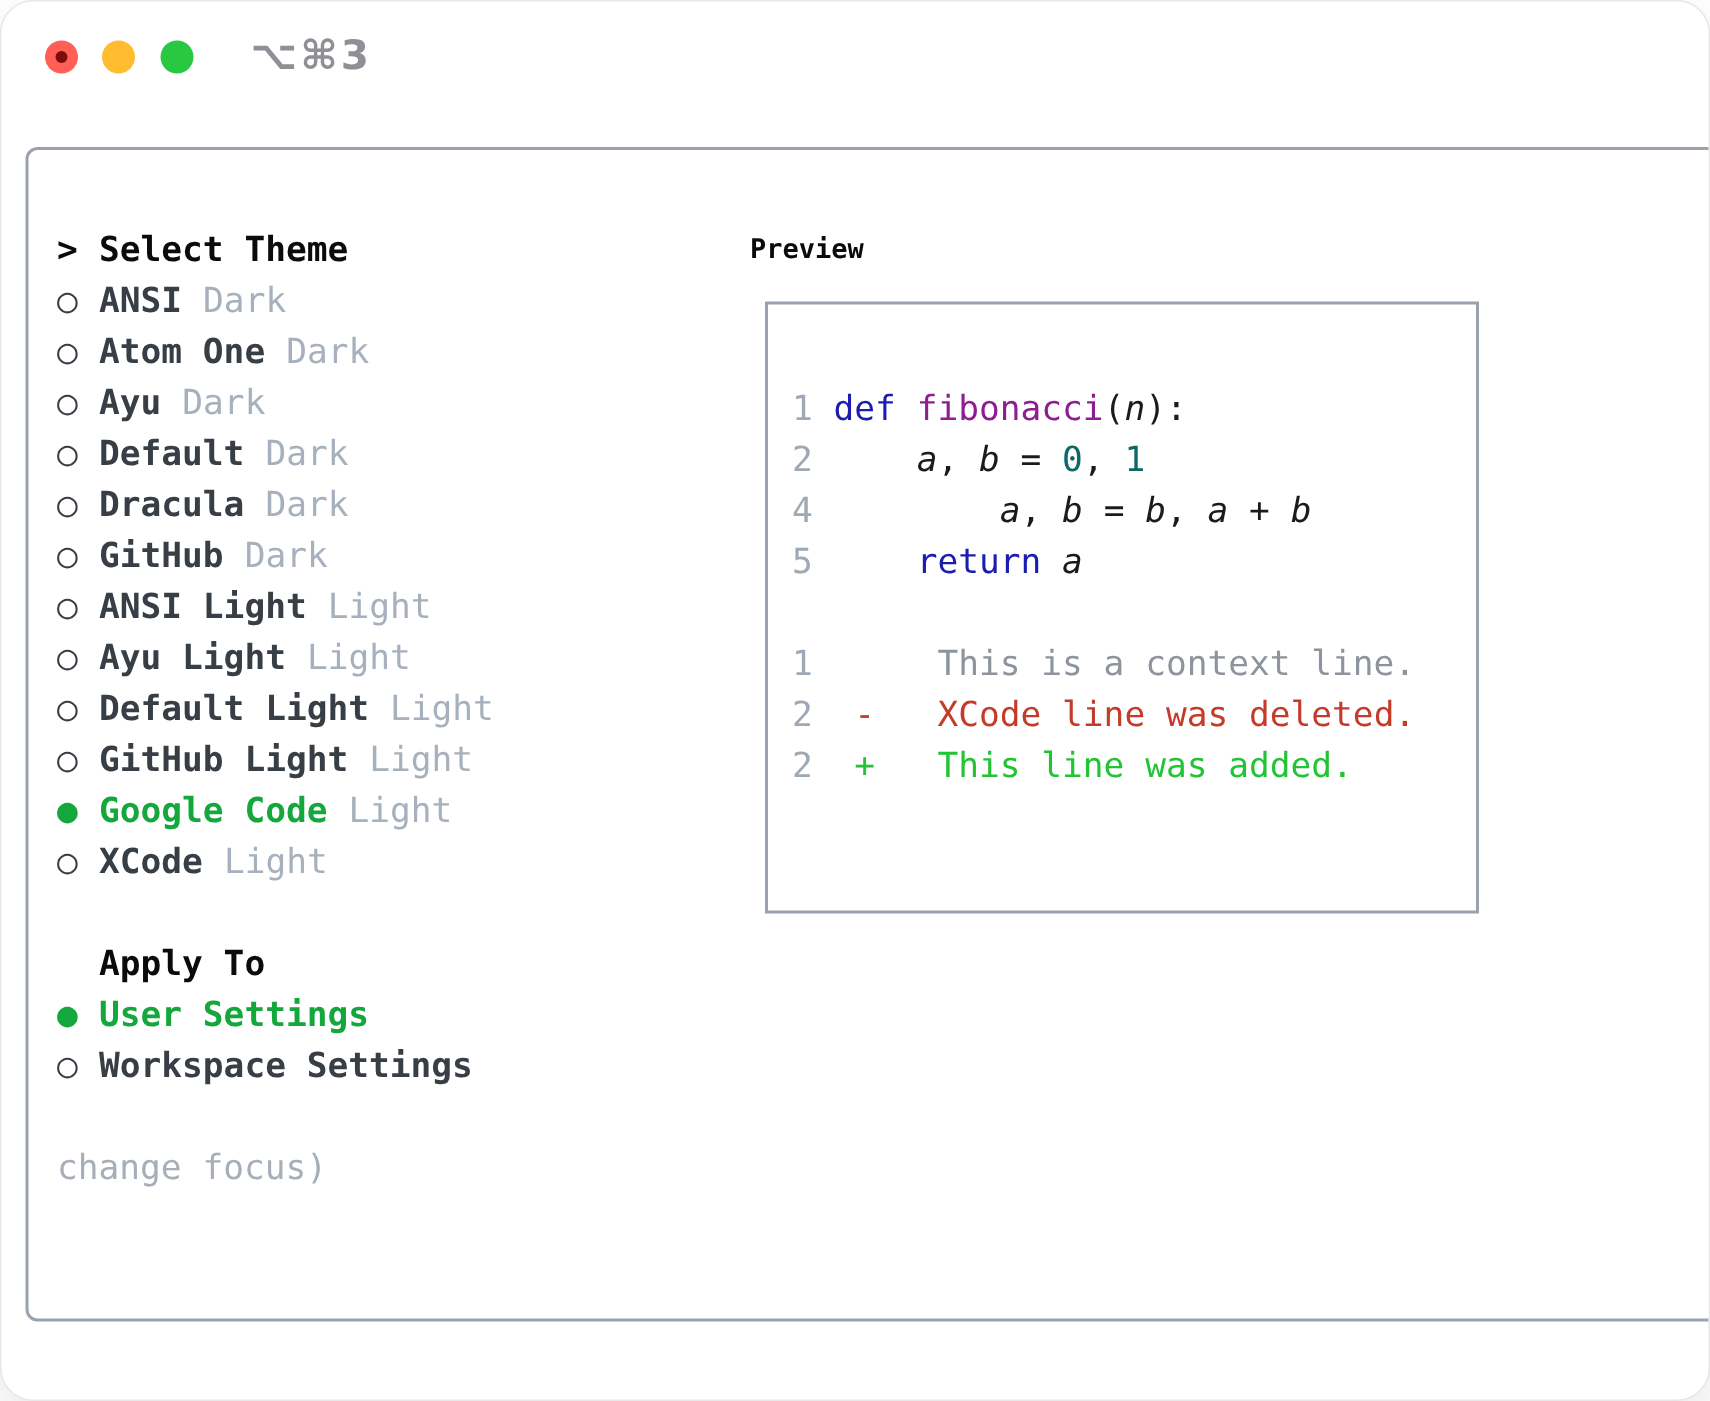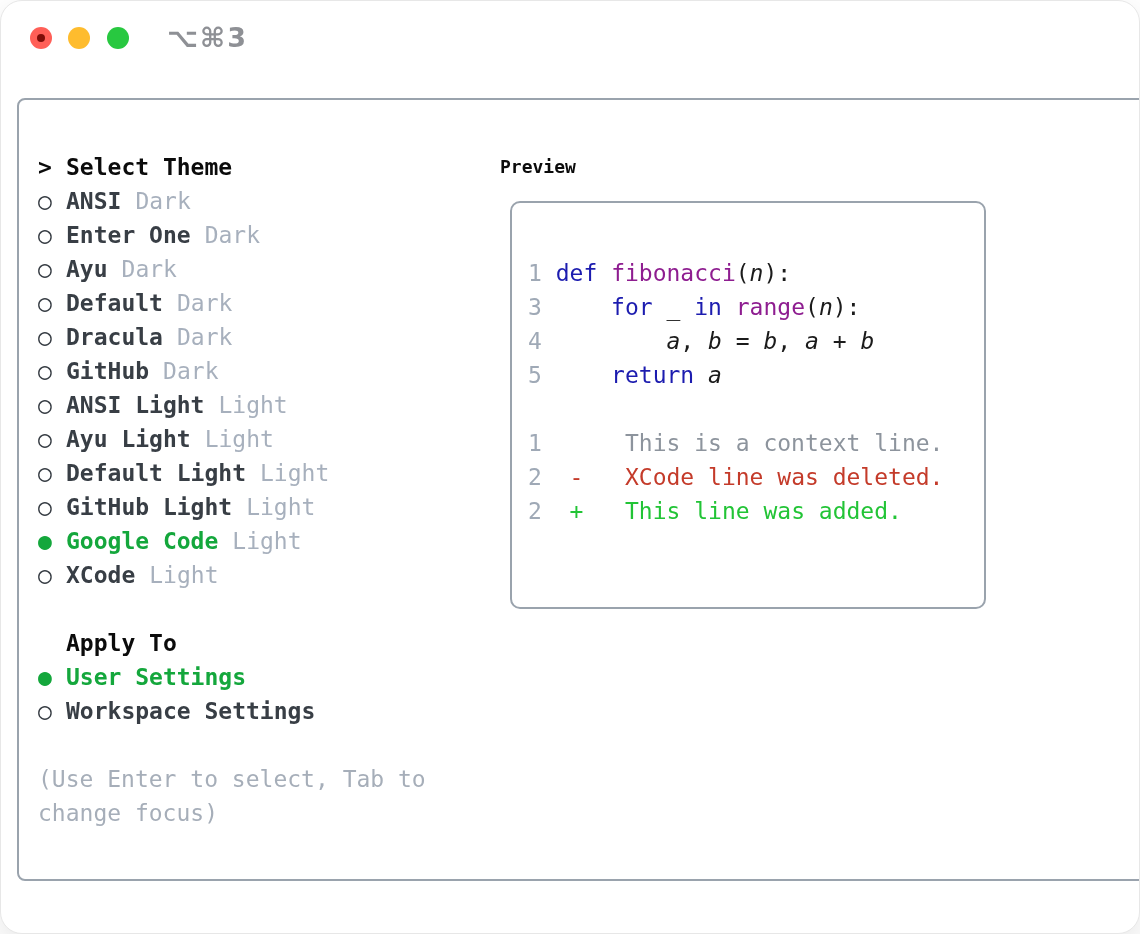--- a/index.html
+++ b/index.html
@@ -49,21 +49,21 @@
   .row.apply-header .name { color:var(--header-text);margin-top:16px; }
   .hint { color:var(--hint-text); }
 
   
   .preview-label {
     position:absolute; left:481px; top:50px; height:34px; line-height:34px;
     font-size:18px; font-weight:700; color:var(--header-text);
   }
   .preview-box {
     position:absolute; left:491px; top:101px; width:476px; height:408px;
-    border:2px solid var(--panel-border); border-radius:10px; background:#fff;
+    border:2px solid var(--panel-border); border-radius:0; background:#fff;
   }
   .code { position:absolute; left:16px; top:53px; font-size:23px; }
   .cl { height:34px; line-height:34px; white-space:pre; }
   .tok-ln  { color:var(--line-number); }
   .tok-pl  { color:var(--plain-code); }
   .tok-kw  { color:var(--keyword); }
   .tok-fn  { color:var(--function-name); }
   .tok-num { color:var(--number-literal); }
   .tok-var { color:var(--plain-code); font-style:italic; }
   .tok-ctx { color:var(--diff-context);margin-top:29px; }
@@ -78,45 +78,44 @@
     <div class="light light-red"></div>
     <div class="light light-yellow"></div>
     <div class="light light-green"></div>
     <div class="win-title">⌥⌘3</div>
   </div>
 
   <div class="panel">
     <div class="tui-list" id="tui-list">
         <div class="row header"><span class="marker">&gt;</span><span class="name">Select Theme</span></div>
         <div class="row"><span class="marker">○</span><span class="name">ANSI</span><span class="variant">Dark</span></div>
-        <div class="row"><span class="marker">○</span><span class="name">Enter One</span><span class="variant">Dark</span></div>
+        <div class="row"><span class="marker">○</span><span class="name">Atom One</span><span class="variant">Dark</span></div>
         <div class="row"><span class="marker">○</span><span class="name">Ayu</span><span class="variant">Dark</span></div>
         <div class="row"><span class="marker">○</span><span class="name">Default</span><span class="variant">Dark</span></div>
         <div class="row"><span class="marker">○</span><span class="name">Dracula</span><span class="variant">Dark</span></div>
         <div class="row"><span class="marker">○</span><span class="name">GitHub</span><span class="variant">Dark</span></div>
         <div class="row"><span class="marker">○</span><span class="name">ANSI Light</span><span class="variant">Light</span></div>
         <div class="row"><span class="marker">○</span><span class="name">Ayu Light</span><span class="variant">Light</span></div>
         <div class="row"><span class="marker">○</span><span class="name">Default Light</span><span class="variant">Light</span></div>
         <div class="row"><span class="marker">○</span><span class="name">GitHub Light</span><span class="variant">Light</span></div>
         <div class="row selected"><span class="marker sel">●</span><span class="name">Google Code</span><span class="variant">Light</span></div>
         <div class="row"><span class="marker">○</span><span class="name">XCode</span><span class="variant">Light</span></div>
         <div class="row"></div>
         <div class="row apply-header"><span class="marker"> </span><span class="name">Apply To</span></div>
         <div class="row selected"><span class="marker sel">●</span><span class="name">User Settings</span></div>
         <div class="row"><span class="marker">○</span><span class="name">Workspace Settings</span></div>
         <div class="row"></div>
-        <div class="row hint">(Use Enter to select, Tab to</div>
         <div class="row hint">change focus)</div>
       </div>
 
     <div class="preview-label">Preview</div>
     <div class="preview-box">
       <div class="code" id="code-lines">
           <div class="cl"><span class="tok-ln">1</span><span class="tok-pl"> </span><span class="tok-kw">def</span><span class="tok-pl"> </span><span class="tok-fn">fibonacci</span><span class="tok-pl">(</span><span class="tok-var">n</span><span class="tok-pl">):</span></div>
-          <div class="cl"><span class="tok-ln">3</span><span class="tok-pl">     </span><span class="tok-kw">for</span><span class="tok-pl"> _ </span><span class="tok-kw">in</span><span class="tok-pl"> </span><span class="tok-fn">range</span><span class="tok-pl">(</span><span class="tok-var">n</span><span class="tok-pl">):</span></div>
+          <div class="cl"><span class="tok-ln">2</span><span class="tok-pl">     </span><span class="tok-var">a</span><span class="tok-pl">, </span><span class="tok-var">b</span><span class="tok-pl"> = </span><span class="tok-num">0</span><span class="tok-pl">, </span><span class="tok-num">1</span></div>
           <div class="cl"><span class="tok-ln">4</span><span class="tok-pl">         </span><span class="tok-var">a</span><span class="tok-pl">, </span><span class="tok-var">b</span><span class="tok-pl"> = </span><span class="tok-var">b</span><span class="tok-pl">, </span><span class="tok-var">a</span><span class="tok-pl"> + </span><span class="tok-var">b</span></div>
           <div class="cl"><span class="tok-ln">5</span><span class="tok-pl">     </span><span class="tok-kw">return</span><span class="tok-pl"> </span><span class="tok-var">a</span></div>
           <div class="cl"></div>
           <div class="cl"><span class="tok-ln">1</span><span class="tok-pl">      </span><span class="tok-ctx">This is a context line.</span></div>
           <div class="cl"><span class="tok-ln">2</span><span class="tok-pl">  </span><span class="tok-del">-</span><span class="tok-pl">   </span><span class="tok-del">XCode line was deleted.</span></div>
           <div class="cl"><span class="tok-ln">2</span><span class="tok-pl">  </span><span class="tok-add">+</span><span class="tok-pl">   </span><span class="tok-add">This line was added.</span></div>
         </div>
     </div>
   </div>
 </div>

